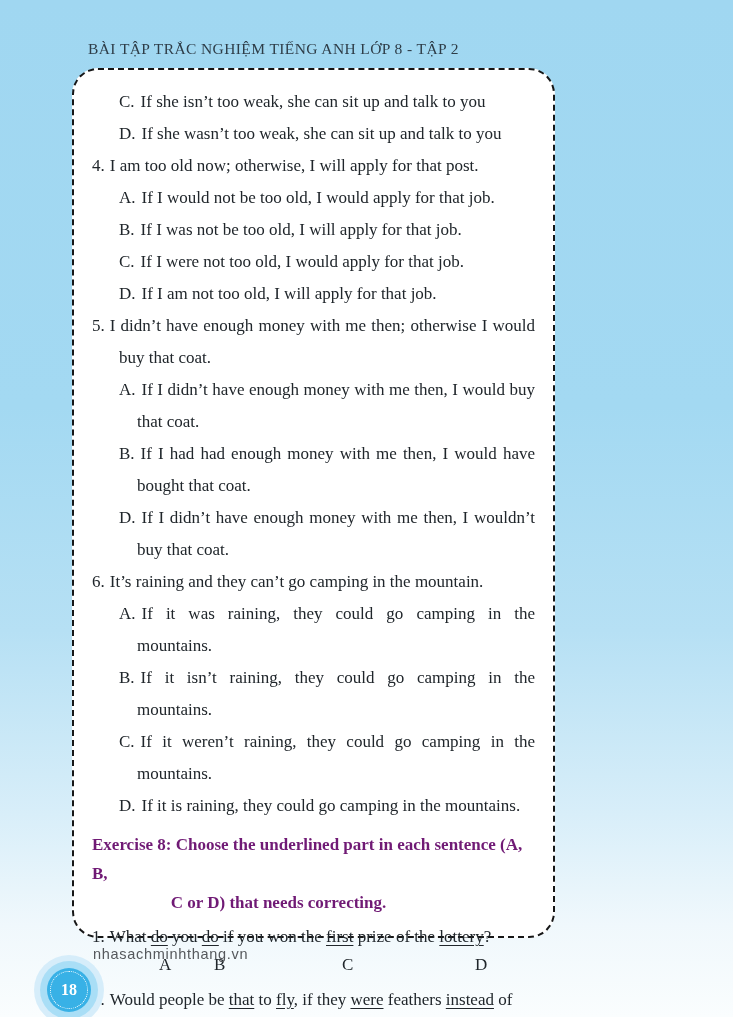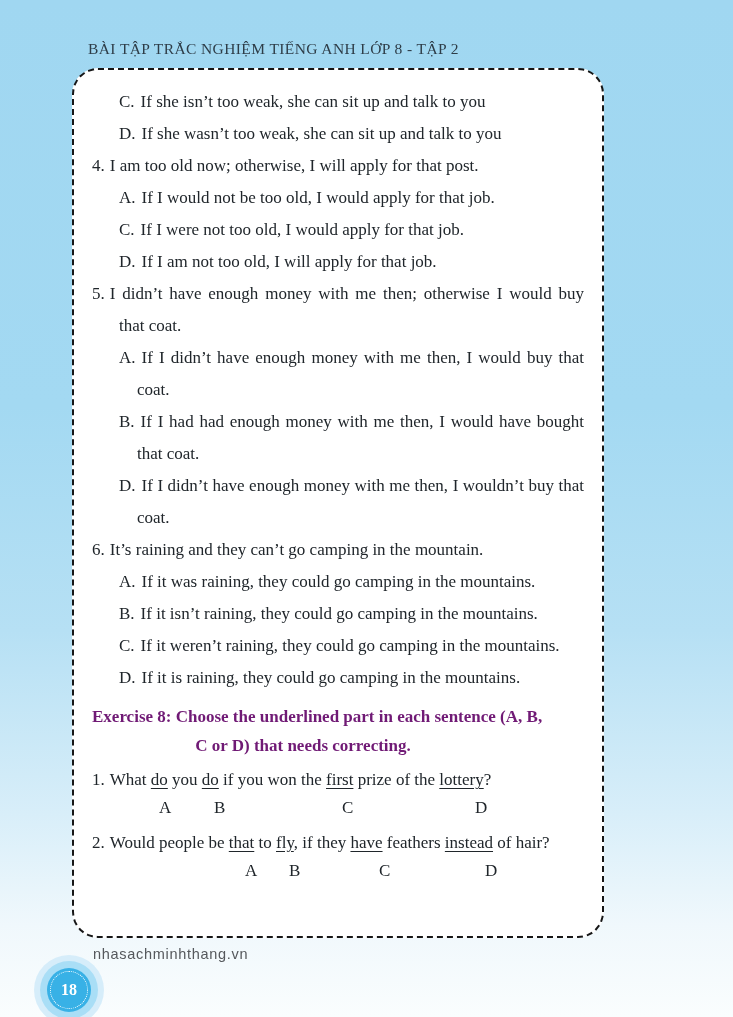--- a/index.html
+++ b/index.html
@@ -22,21 +22,21 @@
     font-family: Liberation Serif, serif;
     font-size: 15.5px;
     font-weight: 500;
     letter-spacing: 0.4px;
     color: #2e3d48;
   }
   .content-box {
     position: absolute;
     left: 72px;
     top: 68px;
-    width: 532px;
+    width: 483px;
     height: 870px;
     background: #ffffff;
     border: 2.5px dashed #161616;
     border-radius: 26px;
     padding: 16px 18px 0 18px;
     font-size: 17px;
   }
   p { margin: 0; }
   .opt {
     padding-left: 45px;
@@ -117,20 +117,21 @@
 
   <div class="header-title">BÀI TẬP TRẮC NGHIỆM TIẾNG ANH LỚP 8 - TẬP 2</div>
 
   <div class="content-box">
 
     <p class="opt"><span class="opt-label">C.</span><span>If she isn’t too weak, she can sit up and talk to you</span></p>
     <p class="opt"><span class="opt-label">D.</span><span>If she wasn’t too weak, she can sit up and talk to you</span></p>
 
     <p class="prompt"><span class="q-num">4.</span><span class="q-text">I am too old now; otherwise, I will apply for that post.</span></p>
     <p class="opt"><span class="opt-label">A.</span><span>If I would not be too old, I would apply for that job.</span></p>
+    <p class="opt"><span class="opt-label">B.</span><span>If I was not be too old, I will apply for that job.</span></p>
     <p class="opt"><span class="opt-label">C.</span><span>If I were not too old, I would apply for that job.</span></p>
     <p class="opt"><span class="opt-label">D.</span><span>If I am not too old, I will apply for that job.</span></p>
 
     <p class="prompt"><span class="q-num">5.</span><span class="q-text">I didn’t have enough money with me then; otherwise I would buy that coat.</span></p>
     <p class="opt"><span class="opt-label">A.</span><span>If I didn’t have enough money with me then, I would buy that coat.</span></p>
     <p class="opt"><span class="opt-label">B.</span><span>If I had had enough money with me then, I would have bought that coat.</span></p>
     <p class="opt"><span class="opt-label">D.</span><span>If I didn’t have enough money with me then, I wouldn’t buy that coat.</span></p>
 
     <p class="prompt"><span class="q-num">6.</span><span class="q-text">It’s raining and they can’t go camping in the mountain.</span></p>
     <p class="opt"><span class="opt-label">A.</span><span>If it was raining, they could go camping in the mountains.</span></p>
@@ -144,21 +145,21 @@
     </div>
 
     <p class="exq"><span class="q-num">1.</span><span>What </span><span class="u">do</span><span> you </span><span class="u">do</span><span> if you won the </span><span class="u">first</span><span> prize of the </span><span class="u">lottery</span><span>?</span></p>
     <div class="letters-row">
       <span class="q1-a">A</span>
       <span class="q1-b">B</span>
       <span class="q1-c">C</span>
       <span class="q1-d">D</span>
     </div>
 
-    <p class="exq"><span class="q-num">2.</span><span>Would people be </span><span class="u">that</span><span> to </span><span class="u">fly</span><span>, if they </span><span class="u">have</span><span> feathers </span><span class="u">instead</span><span> of hair?</span></p>
+    <p class="exq"><span class="q-num">2.</span><span>Would people be </span><span class="u">that</span><span> to </span><span class="u">fly</span><span>, if they </span><span class="u">were</span><span> feathers </span><span class="u">instead</span><span> of hair?</span></p>
     <div class="letters-row">
       <span class="q2-a">A</span>
       <span class="q2-b">B</span>
       <span class="q2-c">C</span>
       <span class="q2-d">D</span>
     </div>
 
   </div>
 
   <div class="page-badge">

